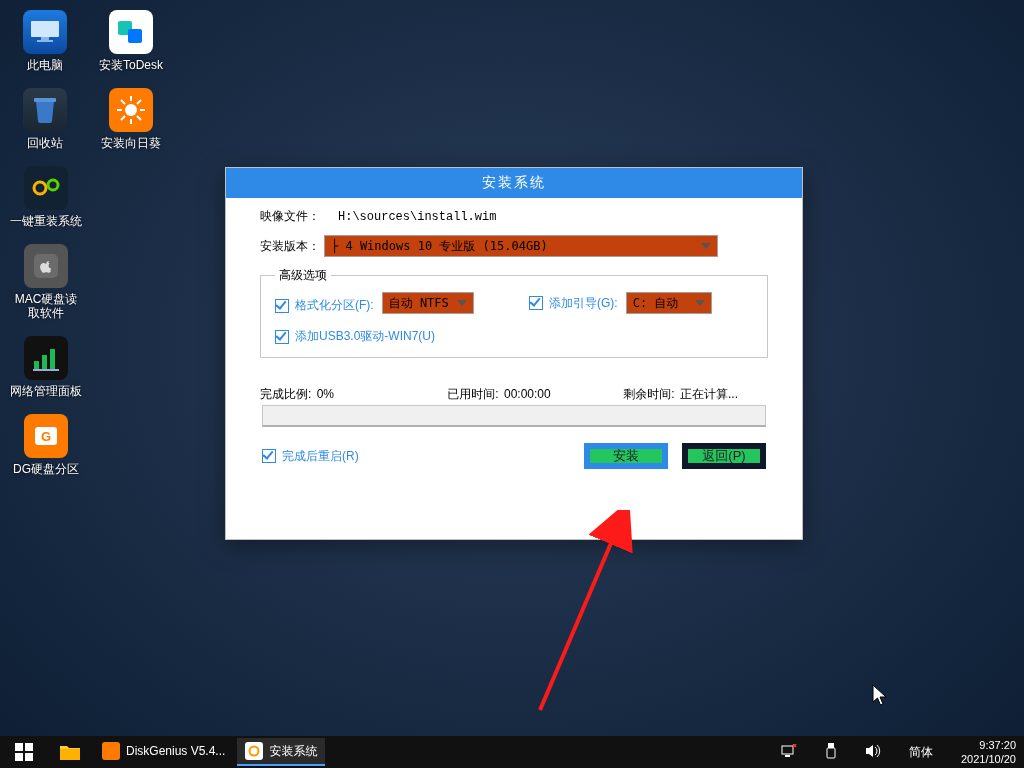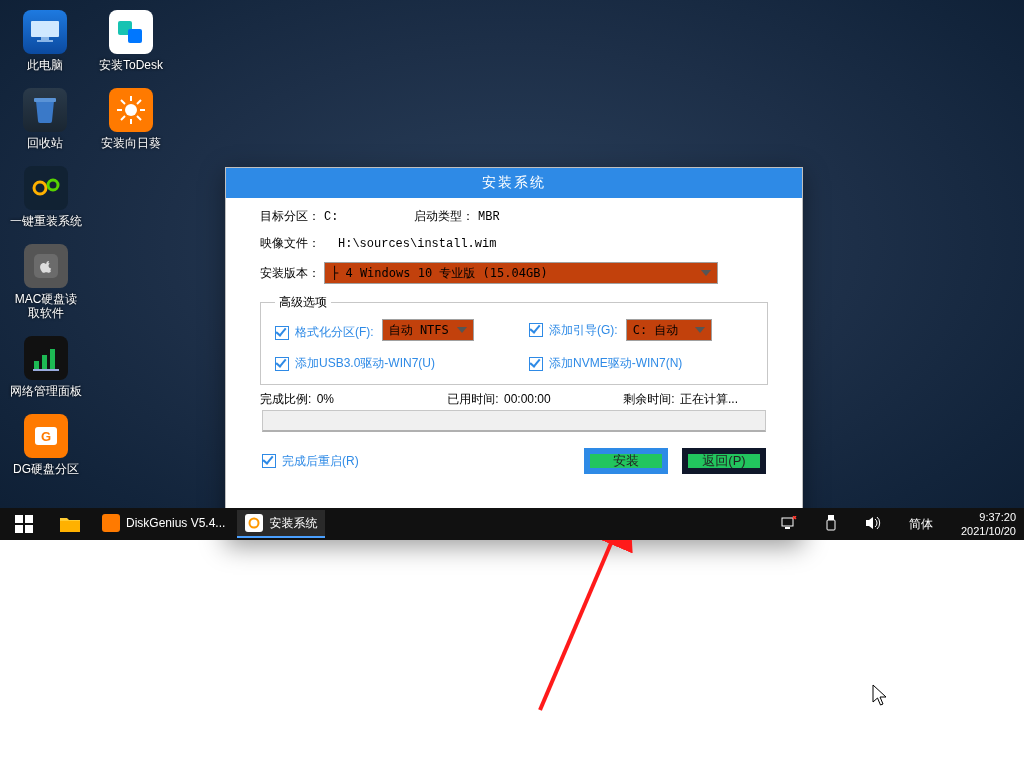--- a/index.html
+++ b/index.html
@@ -1,21 +1,21 @@
 <!DOCTYPE html>
 <html><head>
 <meta charset="utf-8">
 <style>
   * { box-sizing: border-box; margin: 0; padding: 0; }
   html, body { width: 1024px; height: 768px; overflow: hidden; font-family: "Microsoft YaHei", "SimSun", sans-serif; }
 
   
   #desktop {
     position: relative;
-    width: 1024px; height: 540px;
+    width: 1024px; height: 768px;
     background: radial-gradient(ellipse 120% 130% at 50% 45%,
                  #2a3f5a 0%, #1d2f48 28%, #12243b 48%, #0a1a2e 68%, #060f1d 100%);
   }
 
   
   .desktop-icons {
     position: absolute; left: 8px; top: 8px;
     display: flex; flex-direction: column; gap: 12px;
     width: 160px;
   }
@@ -227,26 +227,20 @@
       </div>
       <div class="label">DG硬盘分区</div>
     </div>
   </div>
 
   <div id="dialog">
     <div class="titlebar">
       <span>安装系统</span>
     </div>
     <div class="body">
-      <div class="row">
-        <span class="lbl">目标分区：</span>
-        <span class="mono" style="margin-left:4px;width:90px">C:</span>
-        <span class="lbl">启动类型：</span>
-        <span class="mono" style="margin-left:4px">MBR</span>
-      </div>
       <div class="row">
         <span class="lbl">映像文件：</span>
         <span class="mono" style="margin-left:18px">H:\sources\install.wim</span>
       </div>
       <div class="row">
         <span class="lbl">安装版本：</span>
         <div class="select" style="margin-left:4px;width:394px">
           <span>├ 4 Windows 10 专业版 (15.04GB)</span>
           <span class="tri"></span>
         </div>
@@ -272,28 +266,24 @@
             </label>
             <div class="select" style="width:86px">
               <span>C: 自动</span>
               <span class="tri"></span>
             </div>
           </div>
           <label class="chk">
             <span class="box"></span>
             <span>添加USB3.0驱动-WIN7(U)</span>
           </label>
-          <label class="chk">
-            <span class="box"></span>
-            <span>添加NVME驱动-WIN7(N)</span>
-          </label>
         </div>
       </fieldset>
 
-      <div class="status-row" style="margin-top:6px">
+      <div class="status-row" style="margin-top:28px">
         <div>
           <span>完成比例:</span>
           <span style="margin-left:2px">0%</span>
         </div>
         <div>
           <span>已用时间:</span>
           <span style="margin-left:2px">00:00:00</span>
         </div>
         <div>
           <span>剩余时间:</span>

